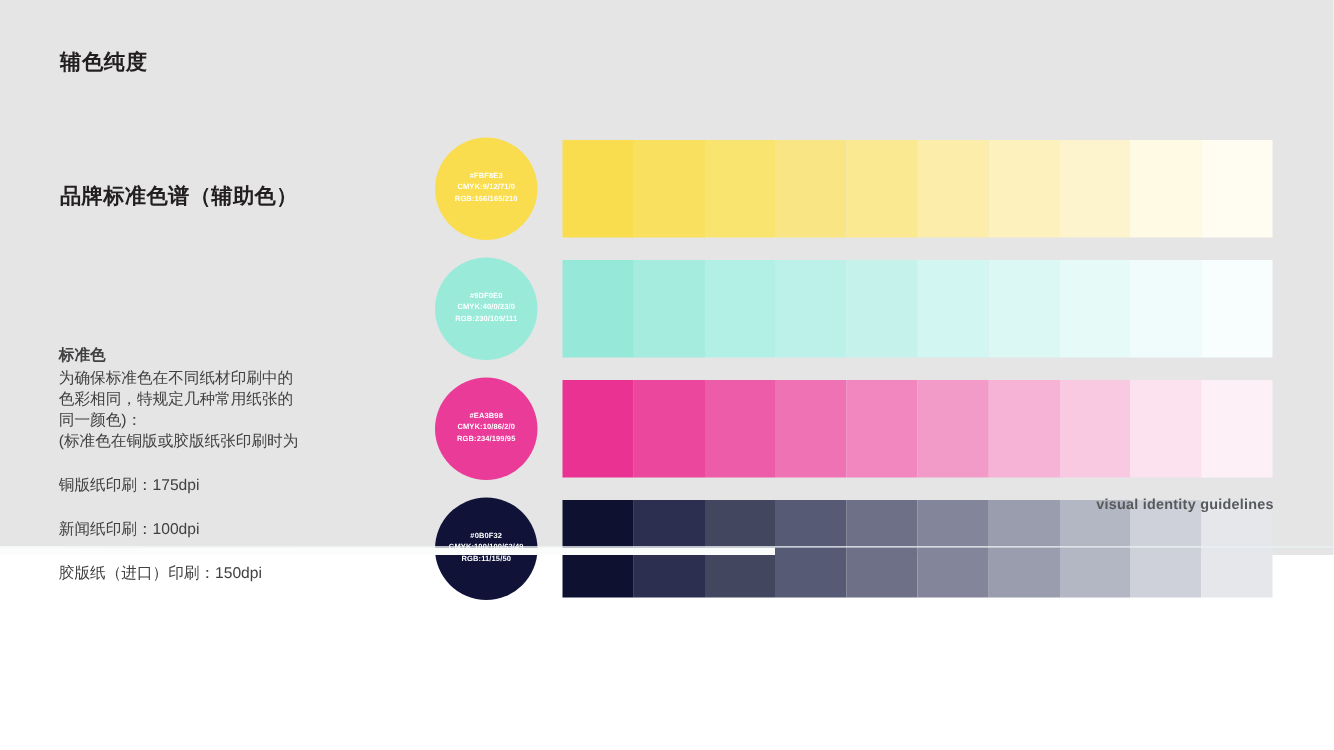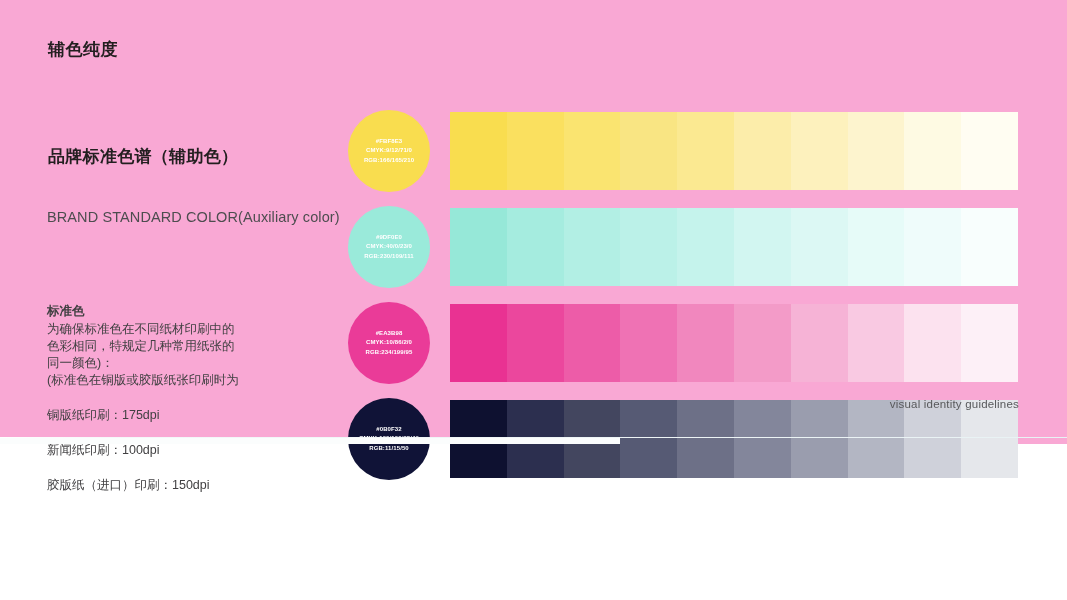--- a/index.html
+++ b/index.html
@@ -7,21 +7,21 @@
     width: 1067px;
     height: 600px;
     background: #ffffff;
     font-family: "Liberation Sans", "DejaVu Sans", sans-serif;
     overflow: hidden;
   }
   .page {
     position: relative;
     width: 1067px;
     height: 444px;
-    background: #f9a8d4;
+    background: #e5e5e5;
   }
 
   
   .page-title {
     position: absolute;
     left: 48px;
     top: 38px;
     font-size: 17px;
     font-weight: 700;
     color: #231f20;
@@ -54,21 +54,20 @@
     left: 47px;
     top: 276px;
     width: 260px;
   }
   .spec-title {
     font-size: 12.5px;
     font-weight: 700;
     color: #414042;
     line-height: 17px;
     margin-bottom: 1px;
-    margin-top: 27px;
   }
   .spec-line {
     font-size: 12.5px;
     font-weight: 400;
     color: #414042;
     line-height: 17px;
     white-space: nowrap;
   }
   .spec-line.sp {
     margin-top: 18px;
@@ -121,21 +120,21 @@
     flex: 1 1 0;
     height: 100%;
   }
 
   
   .footer {
     position: absolute;
     right: 48px;
     bottom: 34px;
     font-size: 11.5px;
-    font-weight: 400;
+    font-weight: 700;
     color: #58595b;
     letter-spacing: 0.2px;
     text-align: center;
   }
   .bottom-rule {
     position: absolute;
     left: 0;
     bottom: 6px;
     width: 1067px;
     height: 1px;
@@ -151,21 +150,20 @@
   }
 </style>
 </head>
 <body>
 
 <div class="page">
 
   <div class="page-title">辅色纯度</div>
 
   <div class="brand-heading">品牌标准色谱（辅助色）</div>
-  <div class="brand-subheading">BRAND STANDARD COLOR(Auxiliary color)</div>
 
   <div class="spec-block">
     <div class="spec-title">标准色</div>
     <div class="spec-line">为确保标准色在不同纸材印刷中的</div>
     <div class="spec-line">色彩相同，特规定几种常用纸张的</div>
     <div class="spec-line">同一颜色)：</div>
     <div class="spec-line">(标准色在铜版或胶版纸张印刷时为</div>
     <div class="spec-line sp">铜版纸印刷：175dpi</div>
     <div class="spec-line sp">新闻纸印刷：100dpi</div>
     <div class="spec-line sp">胶版纸（进口）印刷：150dpi</div>

